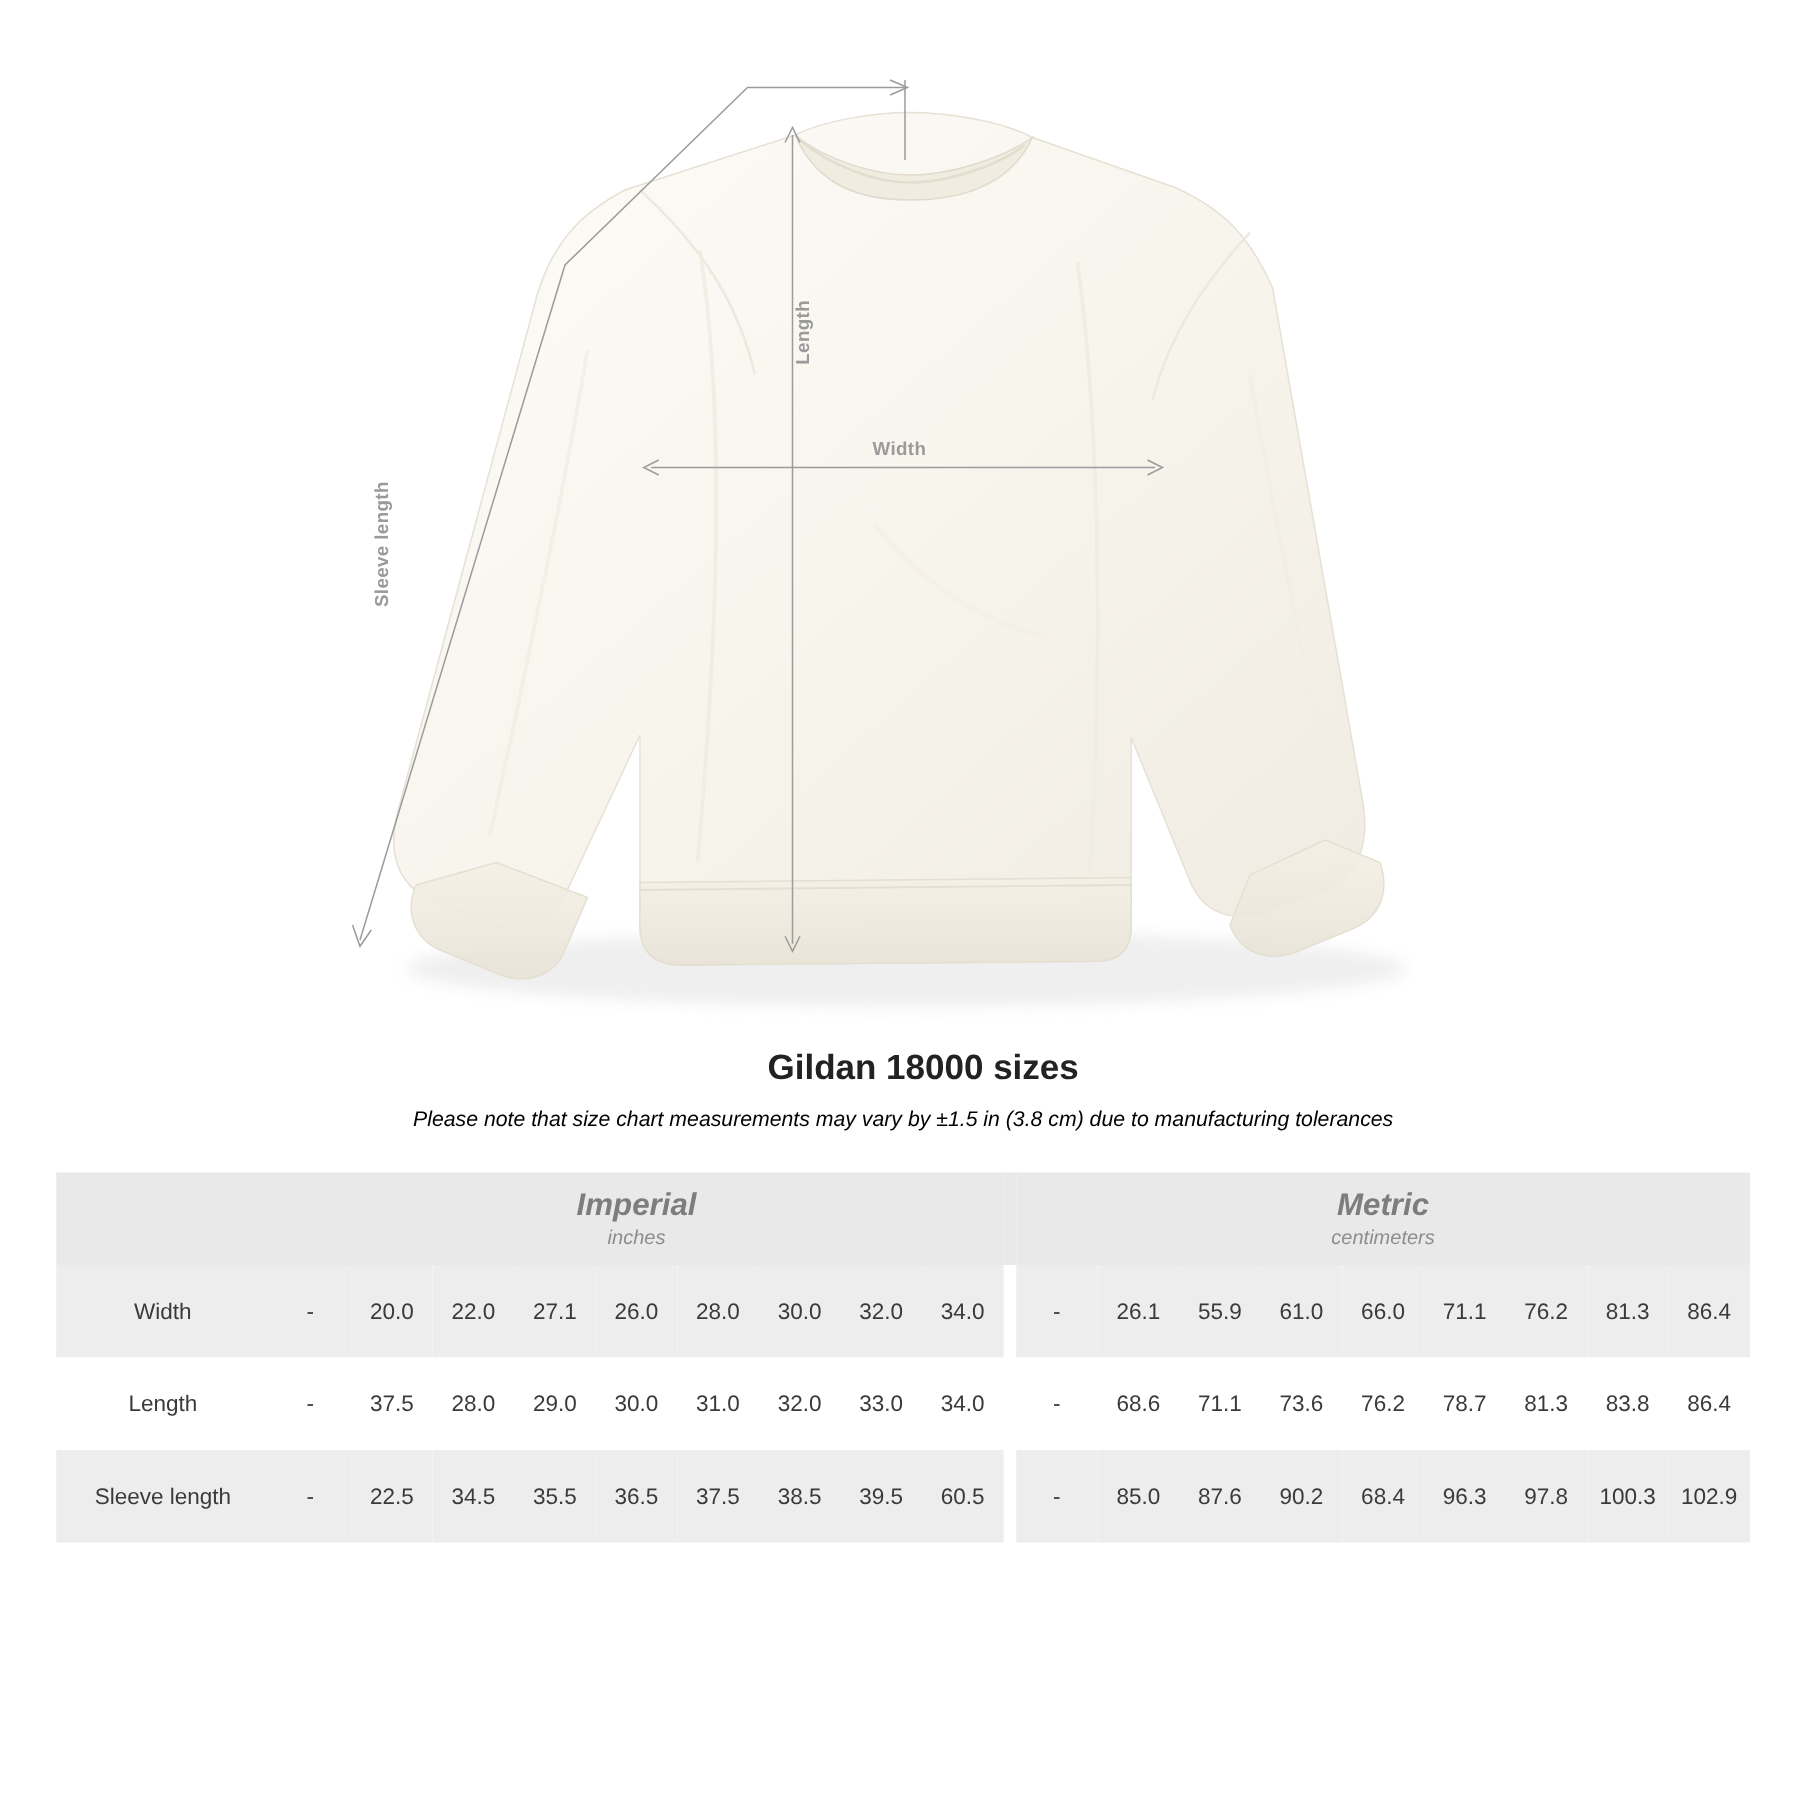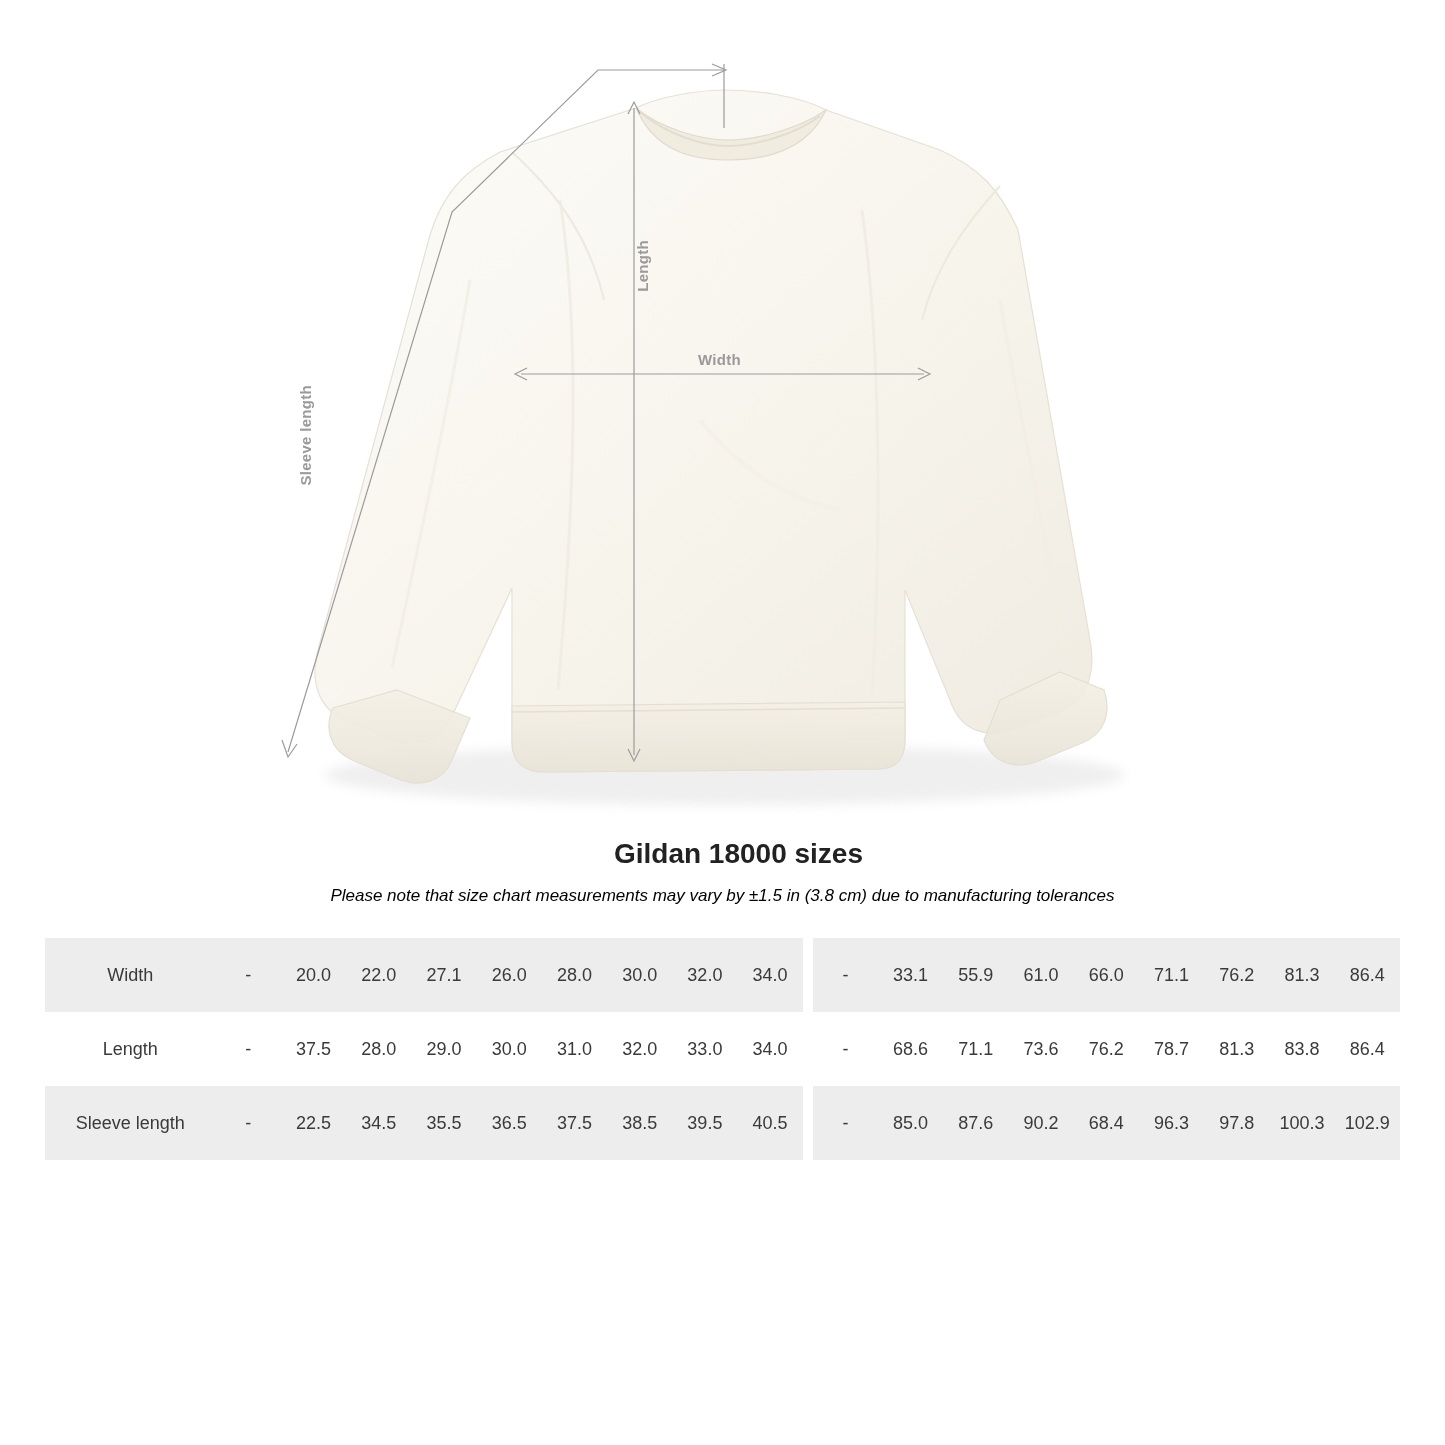--- a/index.html
+++ b/index.html
@@ -254,36 +254,48 @@
 
   <div class="table-wrap">
     <table class="size-table">
       <colgroup>
         <col class="col-size" style="width:170px">
         <col span="9" style="width:65px">
         <col style="width:10px">
         <col span="9" style="width:65px">
       </colgroup>
       <tbody>
+        <tr class="unit-head">
+          <td></td>
+          <td colspan="9">
+            <div class="unit-title">Imperial</div>
+            <div class="unit-sub">inches</div>
+          </td>
+          <td></td>
+          <td colspan="9">
+            <div class="unit-title">Metric</div>
+            <div class="unit-sub">centimeters</div>
+          </td>
+        </tr>
 
 
         <tr class="row-alt">
           <td class="rowlabel">Width</td>
           <td>-</td>
           <td>20.0</td>
           <td>22.0</td>
           <td>27.1</td>
           <td>26.0</td>
           <td>28.0</td>
           <td>30.0</td>
           <td>32.0</td>
           <td>34.0</td>
           <td class="spacer-col"></td>
           <td>-</td>
-          <td>33.1</td>
+          <td>26.1</td>
           <td>55.9</td>
           <td>61.0</td>
           <td>66.0</td>
           <td>71.1</td>
           <td>76.2</td>
           <td>81.3</td>
           <td>86.4</td>
         </tr>
 
         <tr class="row-plain">
@@ -312,21 +324,21 @@
         <tr class="row-alt">
           <td class="rowlabel">Sleeve length</td>
           <td>-</td>
           <td>22.5</td>
           <td>34.5</td>
           <td>35.5</td>
           <td>36.5</td>
           <td>37.5</td>
           <td>38.5</td>
           <td>39.5</td>
-          <td>40.5</td>
+          <td>60.5</td>
           <td class="spacer-col"></td>
           <td>-</td>
           <td>85.0</td>
           <td>87.6</td>
           <td>90.2</td>
           <td>68.4</td>
           <td>96.3</td>
           <td>97.8</td>
           <td>100.3</td>
           <td>102.9</td>

